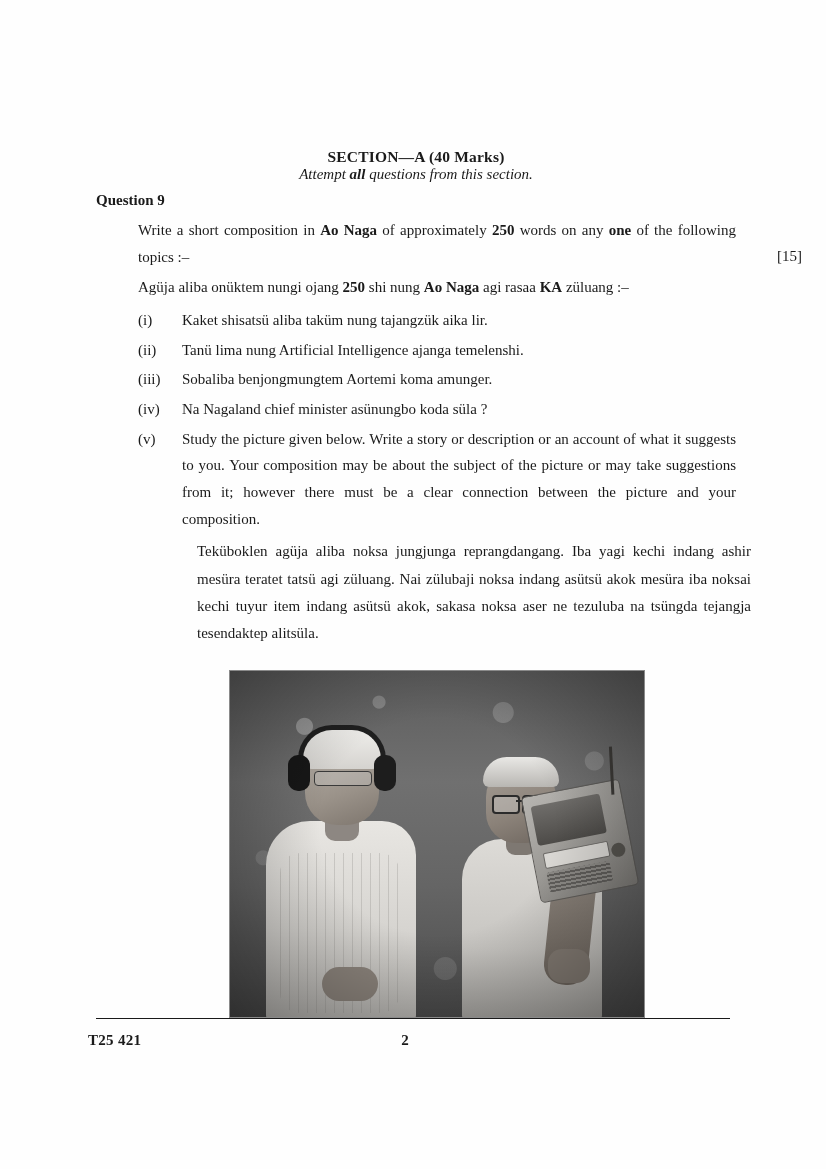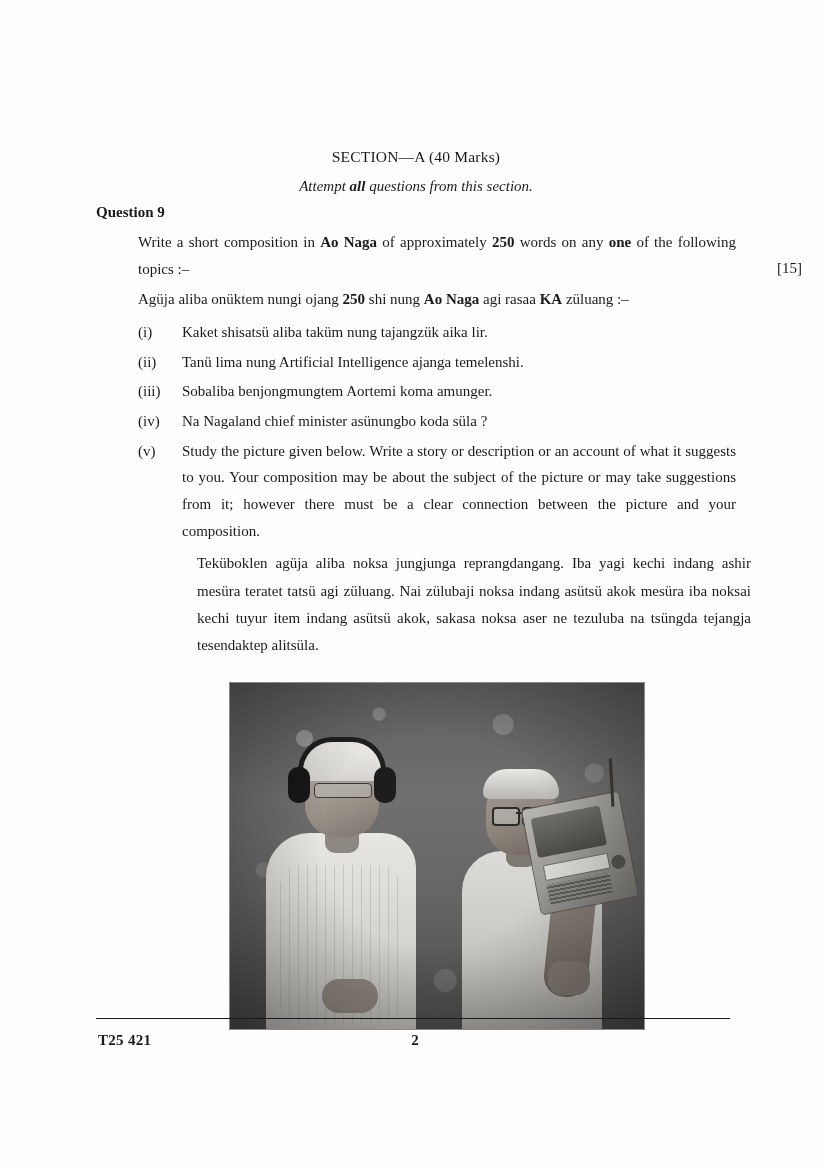--- a/index.html
+++ b/index.html
@@ -20,30 +20,30 @@
     overflow: hidden;
   }
   .content {
     position: absolute;
     left: 96px;
     top: 148px;
     width: 640px;
   }
   .section-head {
     text-align: center;
-    font-weight: normal;
+    font-weight: bold;
     font-size: 15.5px;
     letter-spacing: 0.2px;
     margin: 0 0 0 0;
   }
   .attempt-line {
     text-align: center;
     font-style: italic;
     font-size: 15px;
-    margin: 12px 0 9px 0;
+    margin: 0 0 9px 0;
   }
   .attempt-line b {
     font-weight: bold;
   }
   .attempt-line-2 {
     text-align: center;
     font-style: italic;
     font-size: 15px;
     margin: 0 0 20px 0;
   }
@@ -327,21 +327,21 @@
   
   .rule {
     position: absolute;
     left: 96px;
     top: 1018px;
     width: 634px;
     border-top: 1px solid #1a1a1a;
   }
   .footer {
     position: absolute;
-    left: 98px;
+    left: 88px;
     top: 1032px;
     width: 634px;
     display: flex;
     align-items: flex-start;
   }
   .footer-code {
     font-size: 15px;
     font-weight: bold;
     letter-spacing: 0.3px;
   }

